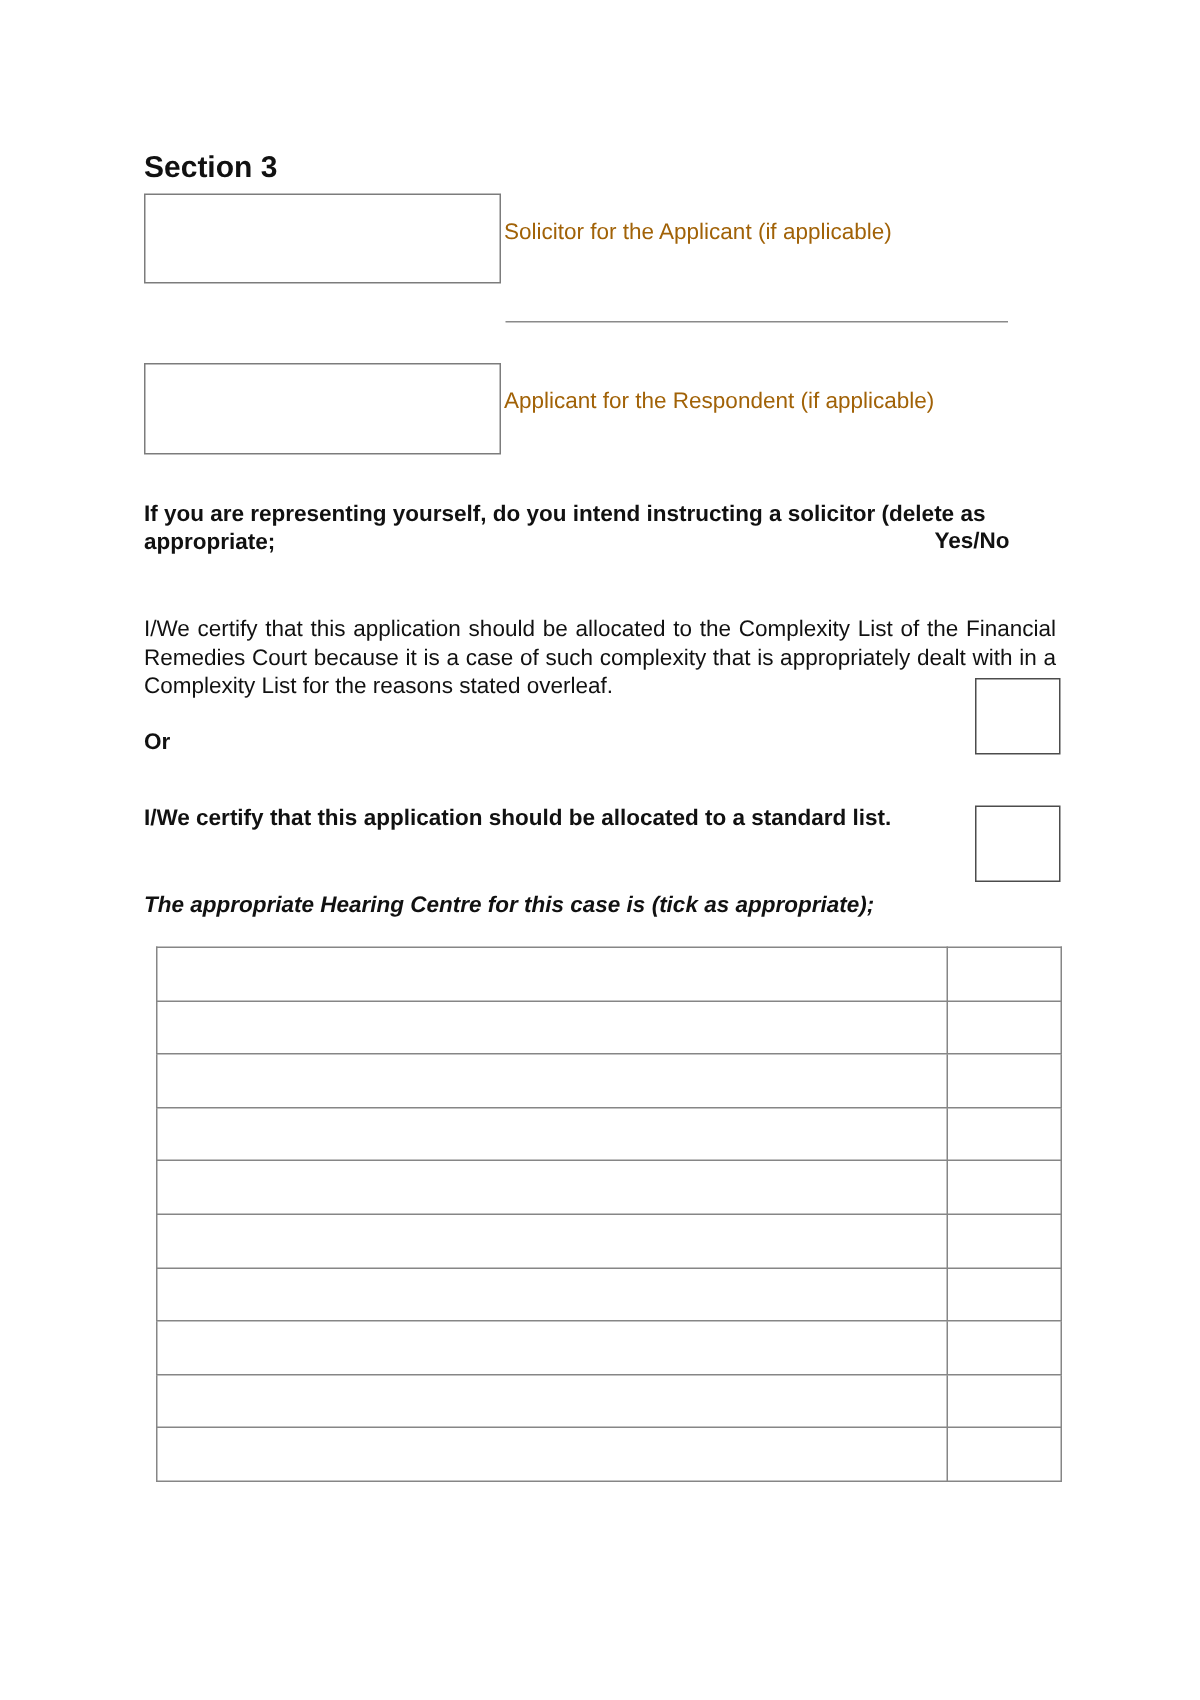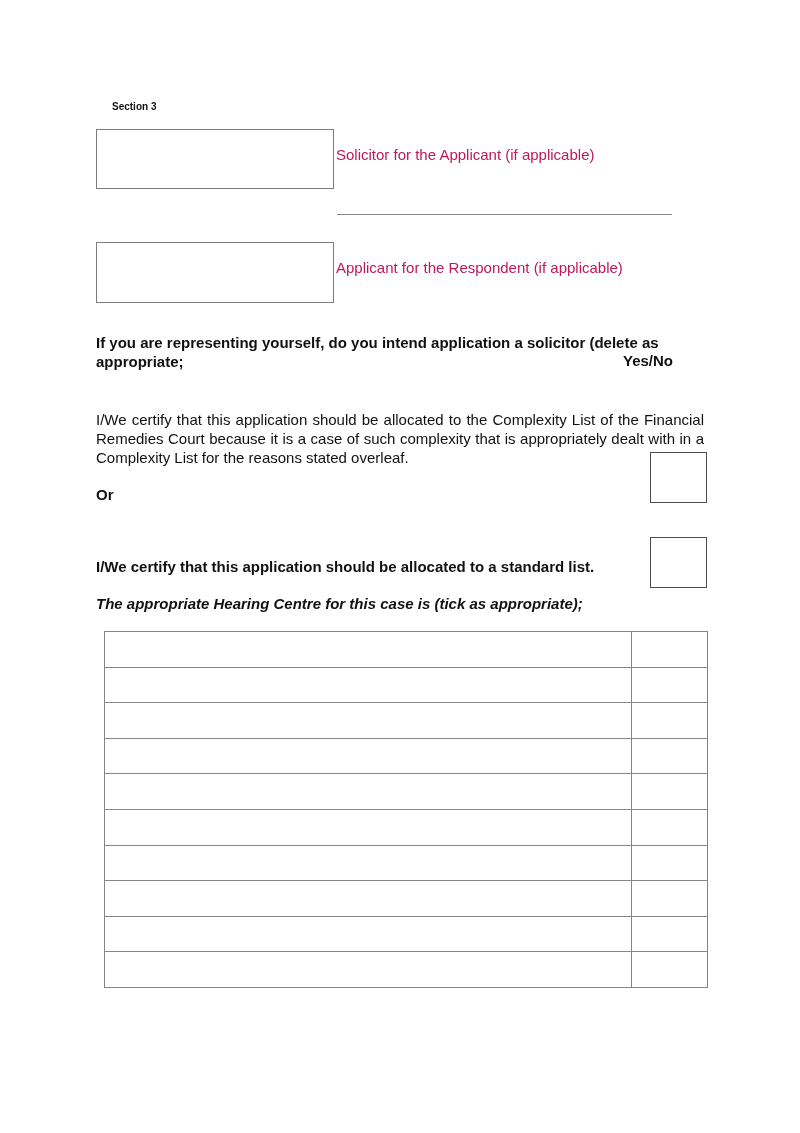--- a/index.html
+++ b/index.html
@@ -9,34 +9,34 @@
     height: 1133px;
     position: relative;
     font-family: "Liberation Sans", "DejaVu Sans", sans-serif;
     font-size: 15px;
     color: #111111;
     overflow: hidden;
   }
   .abs { position: absolute; }
 
   .section-title {
-    left: 112px; top: 101px;
+    left: 96px; top: 101px;
     font-weight: bold;
-    font-size: 10px;
+    font-size: 20px;
   }
 
   .fill-box {
     width: 238px; height: 60px;
     border: 1px solid #7c7c7c;
     background: #ffffff;
   }
   .box-applicant  { left: 96px; top: 129px; }
   .box-respondent { left: 96px; top: 242px; height: 61px; }
 
-  .box-label { font-size: 15px; color: #be185d; white-space: nowrap; }
+  .box-label { font-size: 15px; color: #a16207; white-space: nowrap; }
   .label-applicant  { left: 336px; top: 146px; }
   .label-respondent { left: 336px; top: 259px; }
 
   .blank-line {
     left: 337px; top: 214px;
     width: 335px; height: 0;
     border-top: 1px solid #8a8a8a;
   }
 
   .question {
@@ -69,21 +69,20 @@
   .or-label {
     left: 96px; top: 486px;
     font-weight: bold;
   }
 
   .standard-statement {
     left: 96px; top: 536px;
     width: 540px;
     font-weight: bold;
     line-height: 19px;
-    margin-top: 21px;
   }
 
   .hearing-prompt {
     left: 96px; top: 595px;
     font-weight: bold;
     font-style: italic;
   }
 
   .centre-table {
     position: absolute;
@@ -106,21 +105,21 @@
 <div class="abs section-title">Section 3</div>
 
 <div class="abs fill-box box-applicant"></div>
 <div class="abs box-label label-applicant">Solicitor for the Applicant (if applicable)</div>
 
 <div class="abs blank-line"></div>
 
 <div class="abs fill-box box-respondent"></div>
 <div class="abs box-label label-respondent">Applicant for the Respondent (if applicable)</div>
 
-<div class="abs question">If you are representing yourself, do you intend application a solicitor (delete as appropriate;</div>
+<div class="abs question">If you are representing yourself, do you intend instructing a solicitor (delete as appropriate;</div>
 <div class="abs yes-no">Yes/No</div>
 
 <div class="abs certify-para">I/We certify that this application should be allocated to the Complexity List of the Financial Remedies Court because it is a case of such complexity that is appropriately dealt with in a Complexity List for the reasons stated overleaf.</div>
 <div class="abs tick-box tick-box-complexity"></div>
 
 <div class="abs or-label">Or</div>
 
 <div class="abs standard-statement">I/We certify that this application should be allocated to a standard list.</div>
 <div class="abs tick-box tick-box-standard"></div>
 

